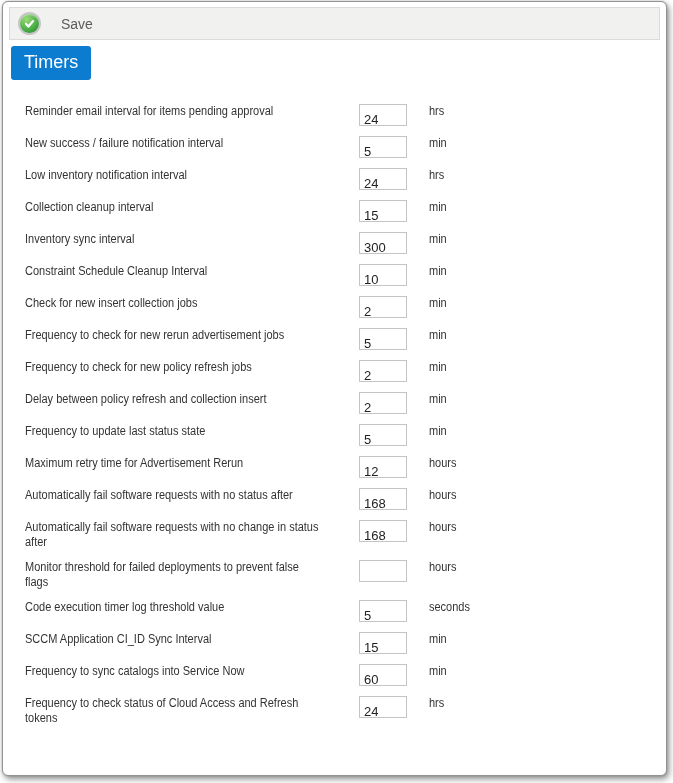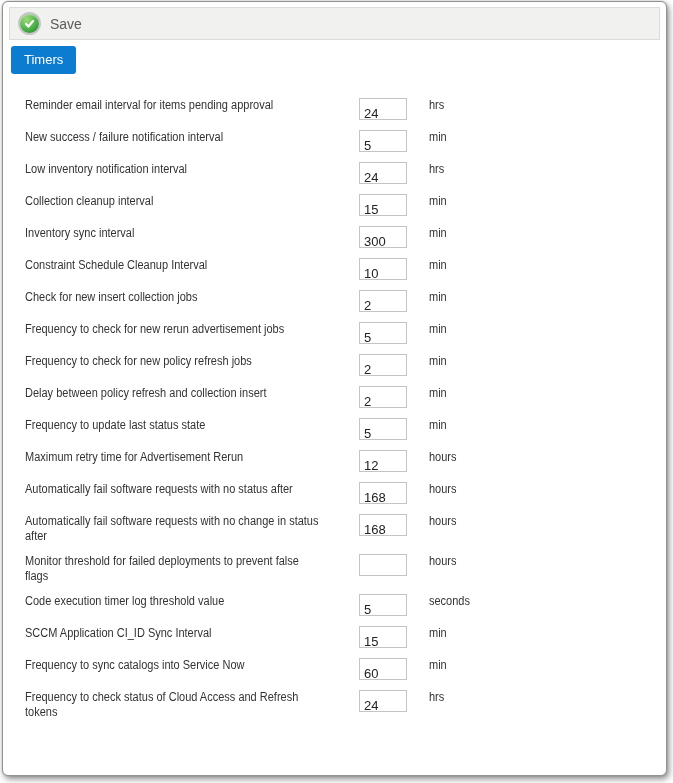--- a/index.html
+++ b/index.html
@@ -8,33 +8,33 @@
   .window {
     position:absolute; left:2px; top:1px; width:665px; height:775px;
     background:#fff; border:1px solid #939393; border-radius:6px;
     box-shadow:2px 3px 6px rgba(0,0,0,.45), 0 0 2px rgba(0,0,0,.2);
     overflow:hidden;
   }
   .toolbar {
     margin:5px 6px 0 6px; height:33px; background:#f1f1ef;
     border:1px solid #dbdbd9; display:flex; align-items:center; padding-left:8px;
   }
-  .save-btn { display:flex; align-items:center; gap:9px; cursor:pointer; }
+  .save-btn { display:flex; align-items:center; gap:20px; cursor:pointer; }
   .save-icon {
     width:23px; height:23px; border-radius:50%;
     border:2px solid #c6c6c6;
     background:radial-gradient(circle at 35% 28%, #9bdb77 0%, #4db04a 55%, #1f8a24 95%);
     display:flex; align-items:center; justify-content:center;
     box-shadow:inset 0 1px 1px rgba(255,255,255,.5);
   }
   .save-icon svg { width:13px; height:13px; }
   .save-label { font-size:14px; color:#5b5b5b; }
   .tabbar { margin:6px 0 0 8px; }
   .tab {
-    display:inline-block; background:#0c7cd1; color:#fff; font-size:13px;
+    display:inline-block; background:#0c7cd1; color:#fff; font-size:18px;
     padding:6px 13px 7px 13px; border-radius:3px; cursor:pointer;
   }
   .rows { padding:24px 0 0 22px; }
   .row { display:flex; align-items:flex-start; min-height:22px; margin-bottom:10px; }
   .row-label {
     flex:0 0 334px; width:334px; font-size:12.5px; color:#333;
     line-height:15px; white-space:pre-line;
     transform:scaleX(.88); transform-origin:0 50%;
   }
   .row-input {

